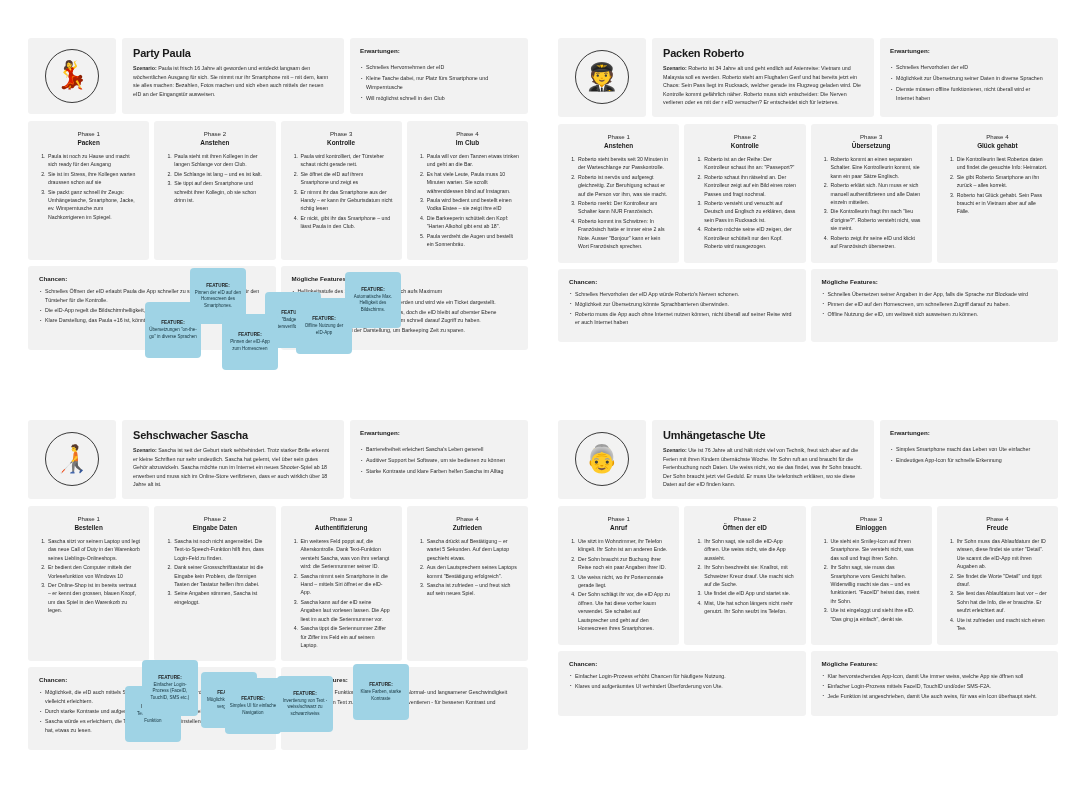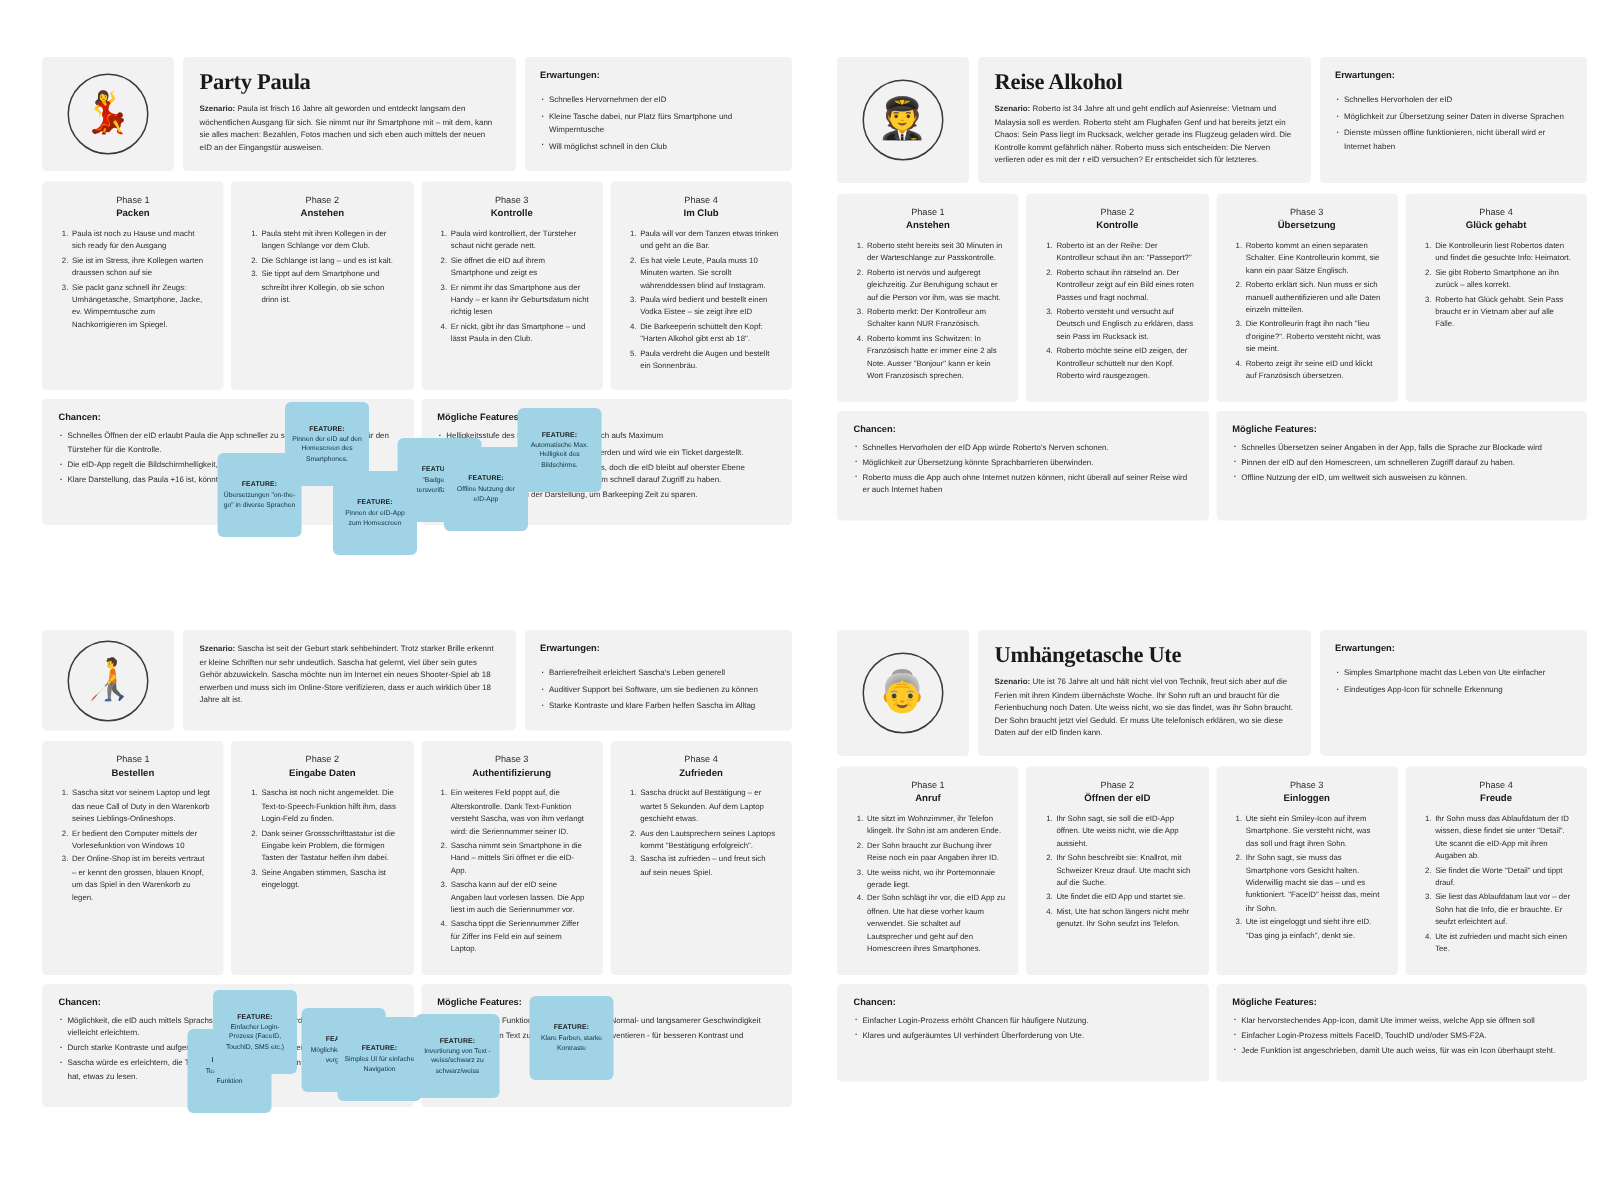--- a/index.html
+++ b/index.html
@@ -46,25 +46,24 @@
     font-size: 27px;
     line-height: 1;
   }
   .hdr-main {
     flex: 1;
     background: #f2f2f2;
     border-radius: 3px;
     padding: 9px 11px 10px 11px;
   }
   .persona-title {
-    font-size: 15px;
+    font-size: 11px;
     font-weight: bold;
     letter-spacing: -0.2px;
     margin-bottom: 5px;
-    font-family: Liberation Serif, serif;
   }
   .scenario {
     font-size: 5.3px;
     line-height: 1.62;
     color: #2b2b2b;
     text-align: left;
   }
   .scenario b { font-weight: bold; }
   .hdr-exp {
     width: 178px;
@@ -286,21 +285,21 @@
       <div class="note" style="left: 345px; top: 272px;">
         <div class="note-label">FEATURE:</div>
         <div class="note-text">Automatische Max. Helligkeit des Bildschirms.</div>
       </div>
       <div class="persona p2">
         <div class="hdr-row">
           <div class="hdr-avatar">
             <div class="avatar-ring">🧑‍✈️</div>
           </div>
           <div class="hdr-main">
-            <div class="persona-title">Reise Alkohol</div>
+            <div class="persona-title">Packen Roberto</div>
             <div class="scenario"><b>Szenario:</b> Roberto ist 34 Jahre alt und geht endlich auf Asienreise: Vietnam und Malaysia soll es werden. Roberto steht am Flughafen Genf und hat bereits jetzt ein Chaos: Sein Pass liegt im Rucksack, welcher gerade ins Flugzeug geladen wird. Die Kontrolle kommt gefährlich näher. Roberto muss sich entscheiden: Die Nerven verlieren oder es mit der r eID versuchen? Er entscheidet sich für letzteres.</div>
           </div>
           <div class="hdr-exp">
             <div class="exp-title">Erwartungen:</div>
             <ul class="exp-list">
               <li>Schnelles Hervorholen der eID</li>
               <li>Möglichkeit zur Übersetzung seiner Daten in diverse Sprachen</li>
               <li>Dienste müssen offline funktionieren, nicht überall wird er Internet haben</li>
             </ul>
           </div>
@@ -376,20 +375,21 @@
       <div class="note" style="left: 296px; top: 298px;">
         <div class="note-label">FEATURE:</div>
         <div class="note-text">Offline Nutzung der eID-App</div>
       </div>
       <div class="persona p3">
         <div class="hdr-row">
           <div class="hdr-avatar">
             <div class="avatar-ring">🧑‍🦯</div>
           </div>
           <div class="hdr-main">
+            <div class="persona-title">Sehschwacher Sascha</div>
             <div class="scenario"><b>Szenario:</b> Sascha ist seit der Geburt stark sehbehindert. Trotz starker Brille erkennt er kleine Schriften nur sehr undeutlich. Sascha hat gelernt, vieI über sein gutes Gehör abzuwickeln. Sascha möchte nun im Internet ein neues Shooter-Spiel ab 18 erwerben und muss sich im Online-Store verifizieren, dass er auch wirklich über 18 Jahre alt ist.</div>
           </div>
           <div class="hdr-exp">
             <div class="exp-title">Erwartungen:</div>
             <ul class="exp-list">
               <li>Barrierefreiheit erleichert Sascha's Leben generell</li>
               <li>Auditiver Support bei Software, um sie bedienen zu können</li>
               <li>Starke Kontraste und klare Farben helfen Sascha im Alltag</li>
             </ul>
           </div>

